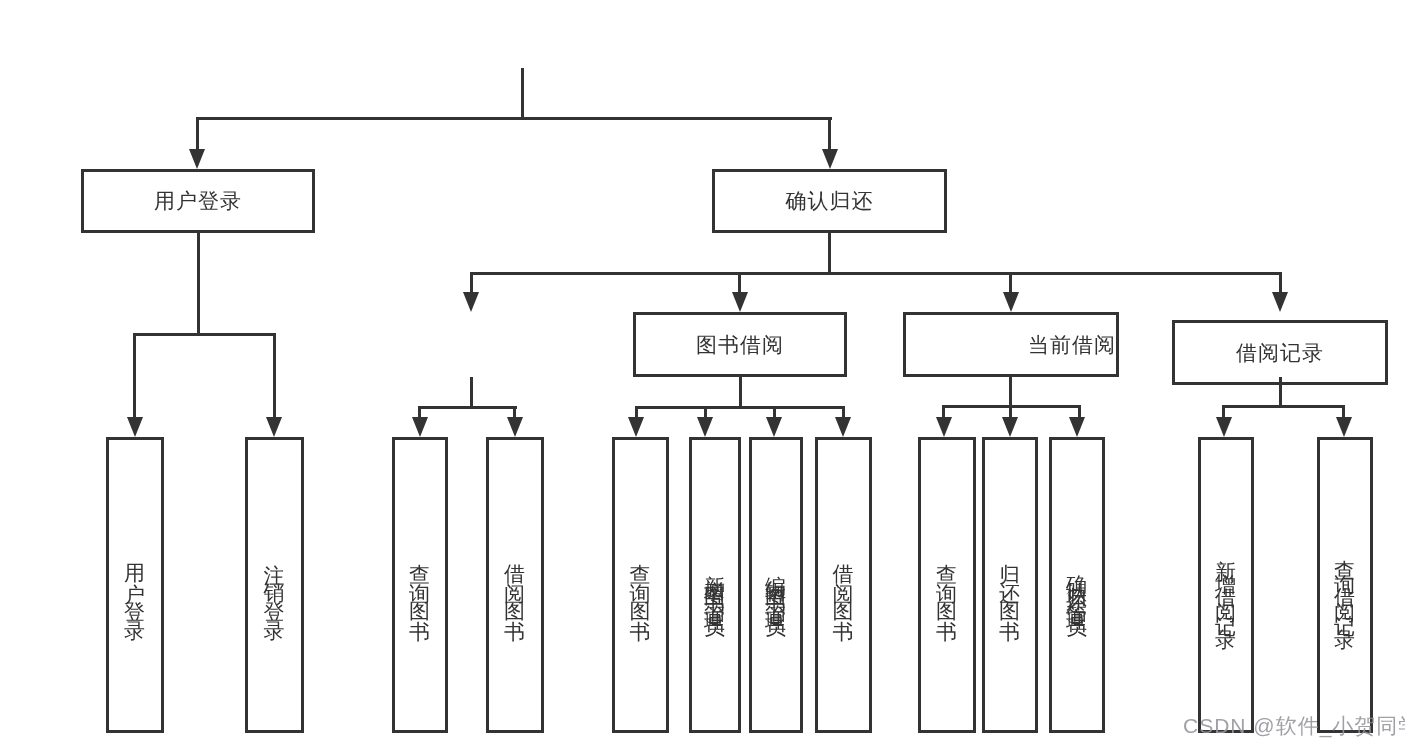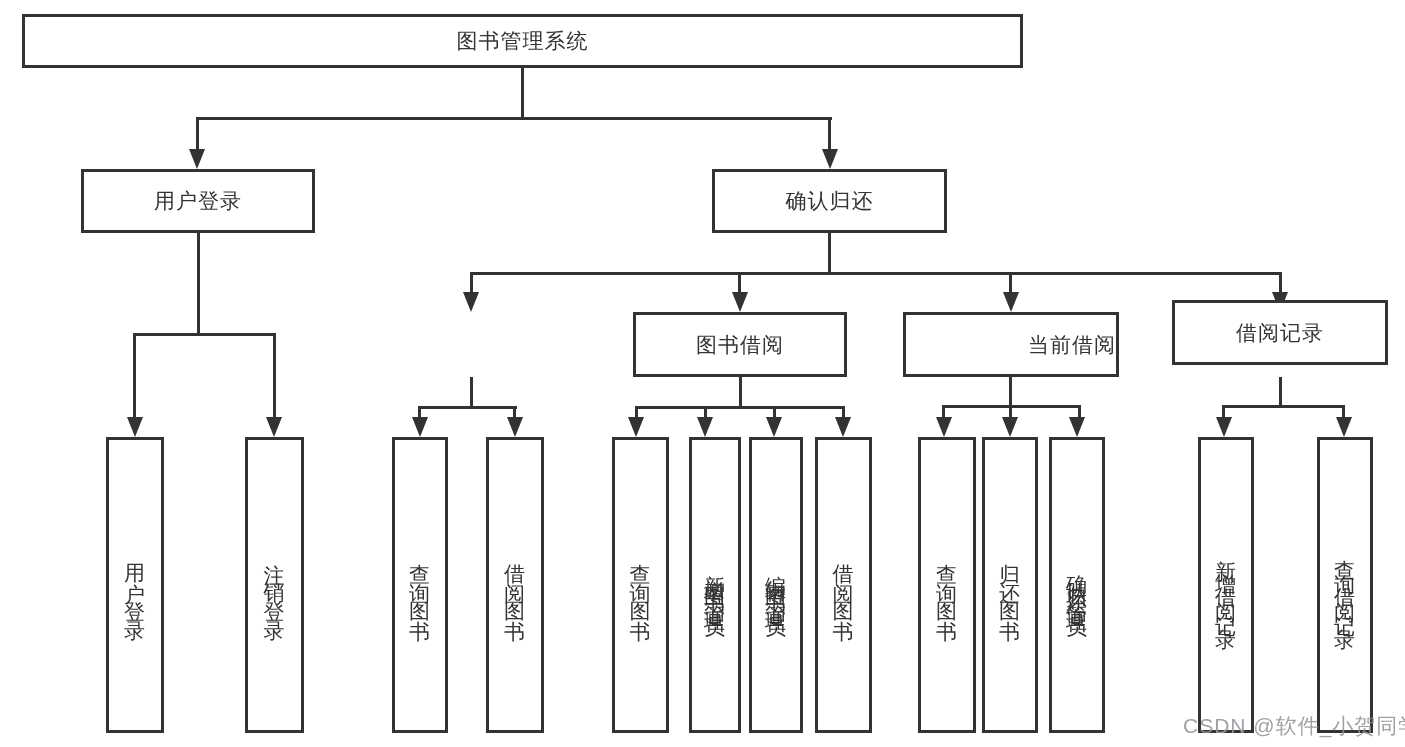--- a/index.html
+++ b/index.html
@@ -70,23 +70,20 @@
     letter-spacing: 1px;
     z-index: 10;
     white-space: nowrap;
   }
 </style>
 </head>
 <body>
 
 <div id="stage">
 
-  <div class="box-h" style="left:22px; top:14px; width:1001px; height:54px;">
-    <span>图书管理系统</span>
-  </div>
 
   <div class="vline" style="left:521px; top:68px; height:49px;"></div>
   <div class="hline" style="left:196px; top:117px; width:636px;"></div>
   <div class="vline" style="left:196px; top:117px; height:34px;"></div>
   <div class="arrow" style="left:189px; top:149px;"></div>
   <div class="vline" style="left:828px; top:117px; height:34px;"></div>
   <div class="arrow" style="left:822px; top:149px;"></div>
 
   <div class="box-h" style="left:81px; top:169px; width:234px; height:64px;">
     <span>用户登录</span>
@@ -112,21 +109,21 @@
   <div class="arrow" style="left:1003px; top:292px;"></div>
   <div class="vline" style="left:1279px; top:272px; height:22px;"></div>
   <div class="arrow" style="left:1272px; top:292px;"></div>
 
   <div class="box-h" style="left:633px; top:312px; width:214px; height:65px;">
     <span>图书借阅</span>
   </div>
   <div class="box-h" style="left:903px; top:312px; width:216px; height:65px;justify-content:flex-end;">
     <span>当前借阅</span>
   </div>
-  <div class="box-h" style="left:1172px; top:300px; width:216px; height:65px;">
+  <div class="box-h" style="left:1172px; top:320px; width:216px; height:65px;">
     <span>借阅记录</span>
   </div>
 
   <div class="vline" style="left:470px; top:377px; height:29px;"></div>
   <div class="hline" style="left:419px; top:406px; width:98px;"></div>
   <div class="vline" style="left:418px; top:406px; height:13px;"></div>
   <div class="arrow" style="left:412px; top:417px;"></div>
   <div class="vline" style="left:513px; top:406px; height:13px;"></div>
   <div class="arrow" style="left:507px; top:417px;"></div>
 

